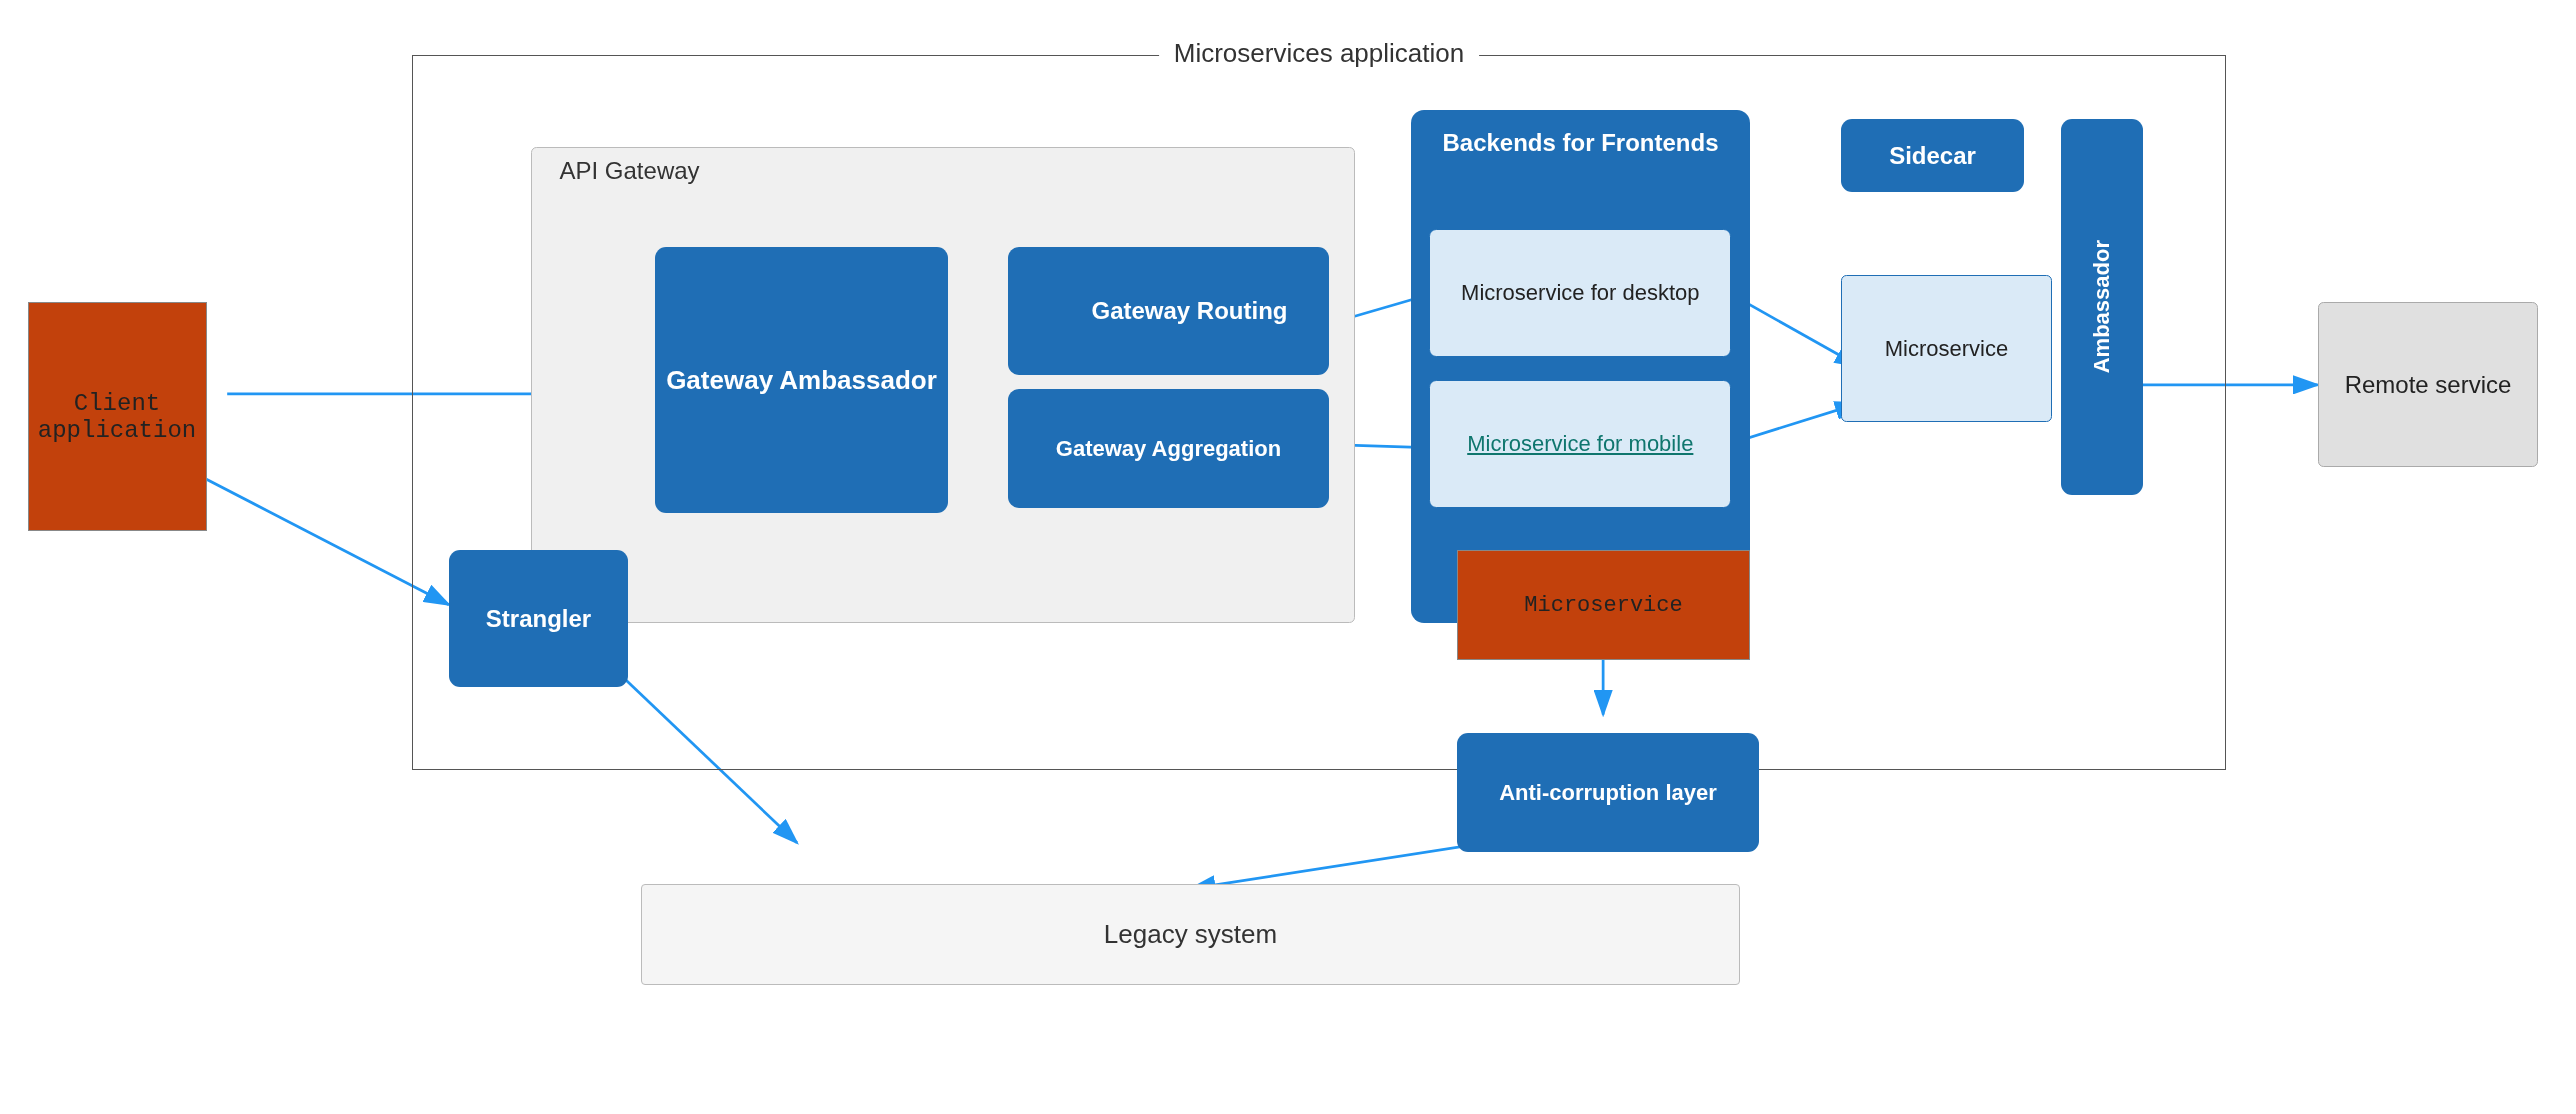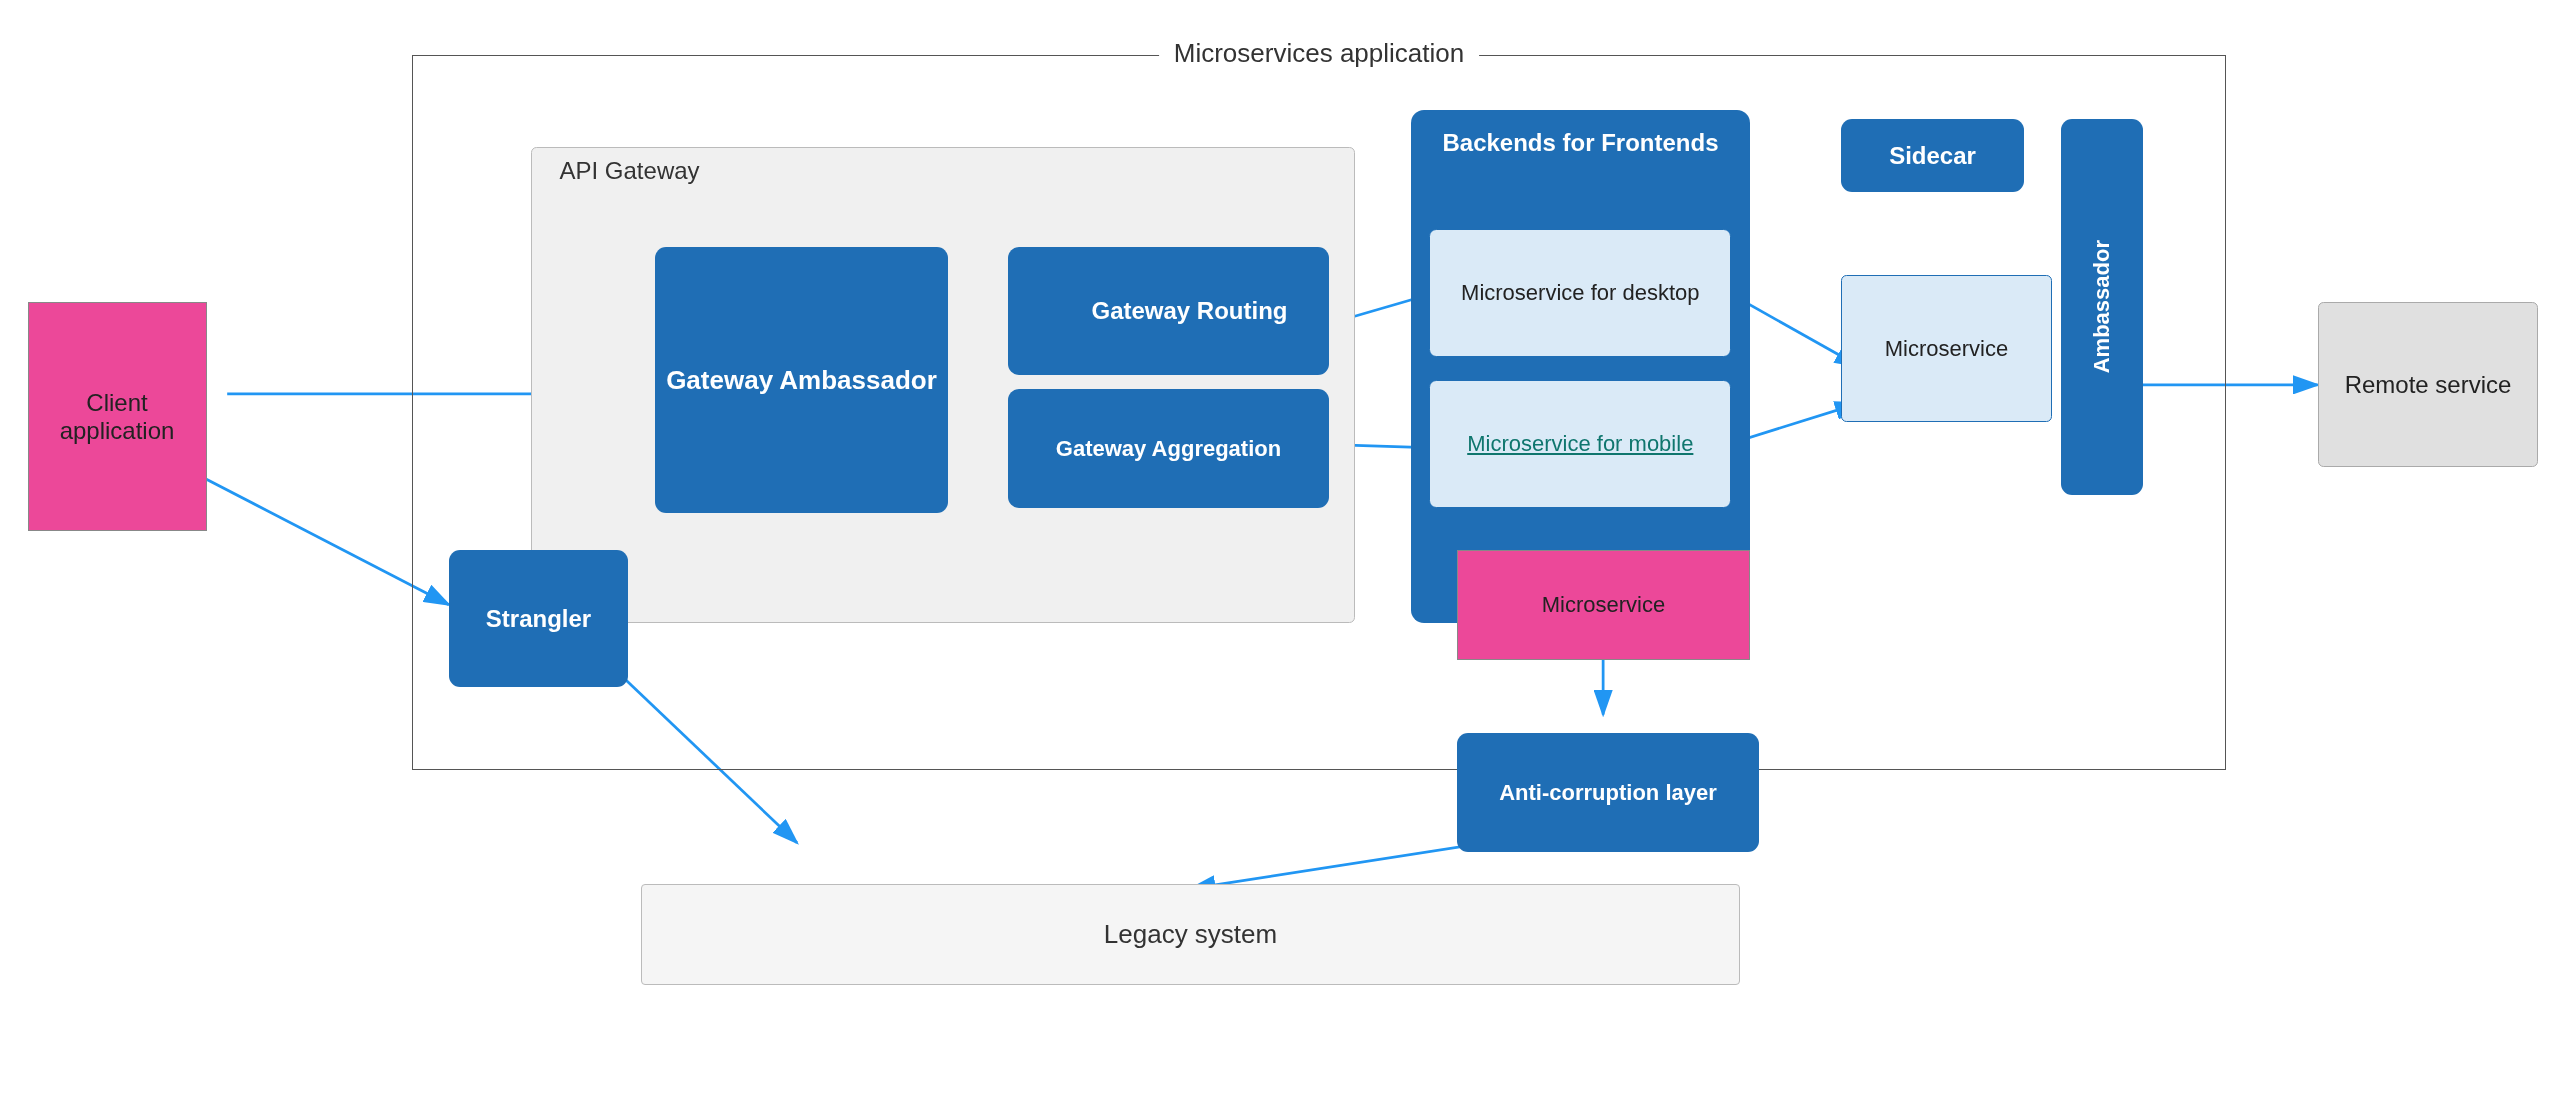--- a/index.html
+++ b/index.html
@@ -40,23 +40,24 @@
       background: #e0e0e0;
       border: 1.8px solid #aaa;
       color: #222;
     }
     .box-gray-light {
       background: #f5f5f5;
       border: 1.8px solid #bbb;
       color: #222;
     }
     .box-outline {
-      background: #ec4899;
+      background: #c2410c;
       border: 1.8px solid #888;
       color: #222;
+      font-family: Liberation Mono, monospace;
     }
     
     .api-gateway-container {
       position: absolute;
       background: #f0f0f0;
       border: 1.4px solid #bbb;
     }
     
     .microservices-container {
       position: absolute;

